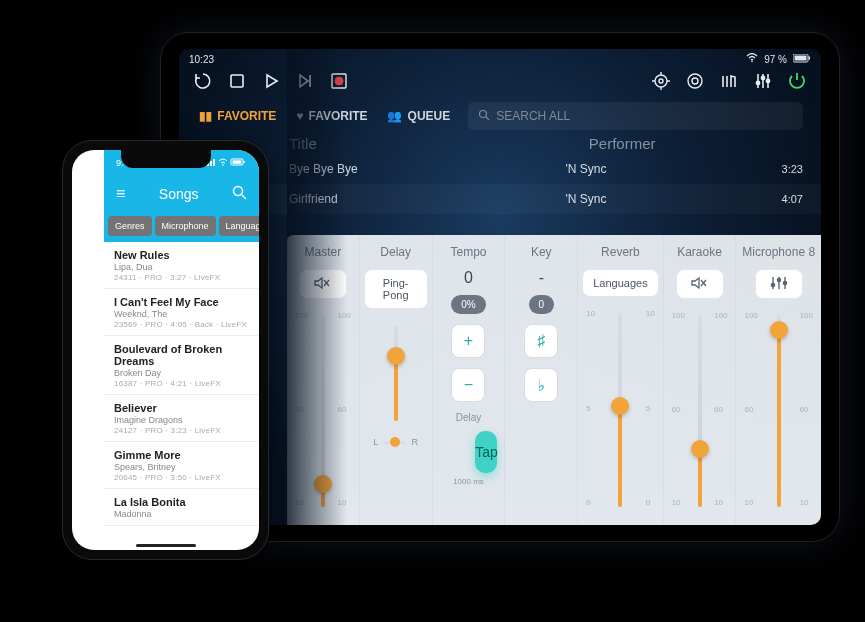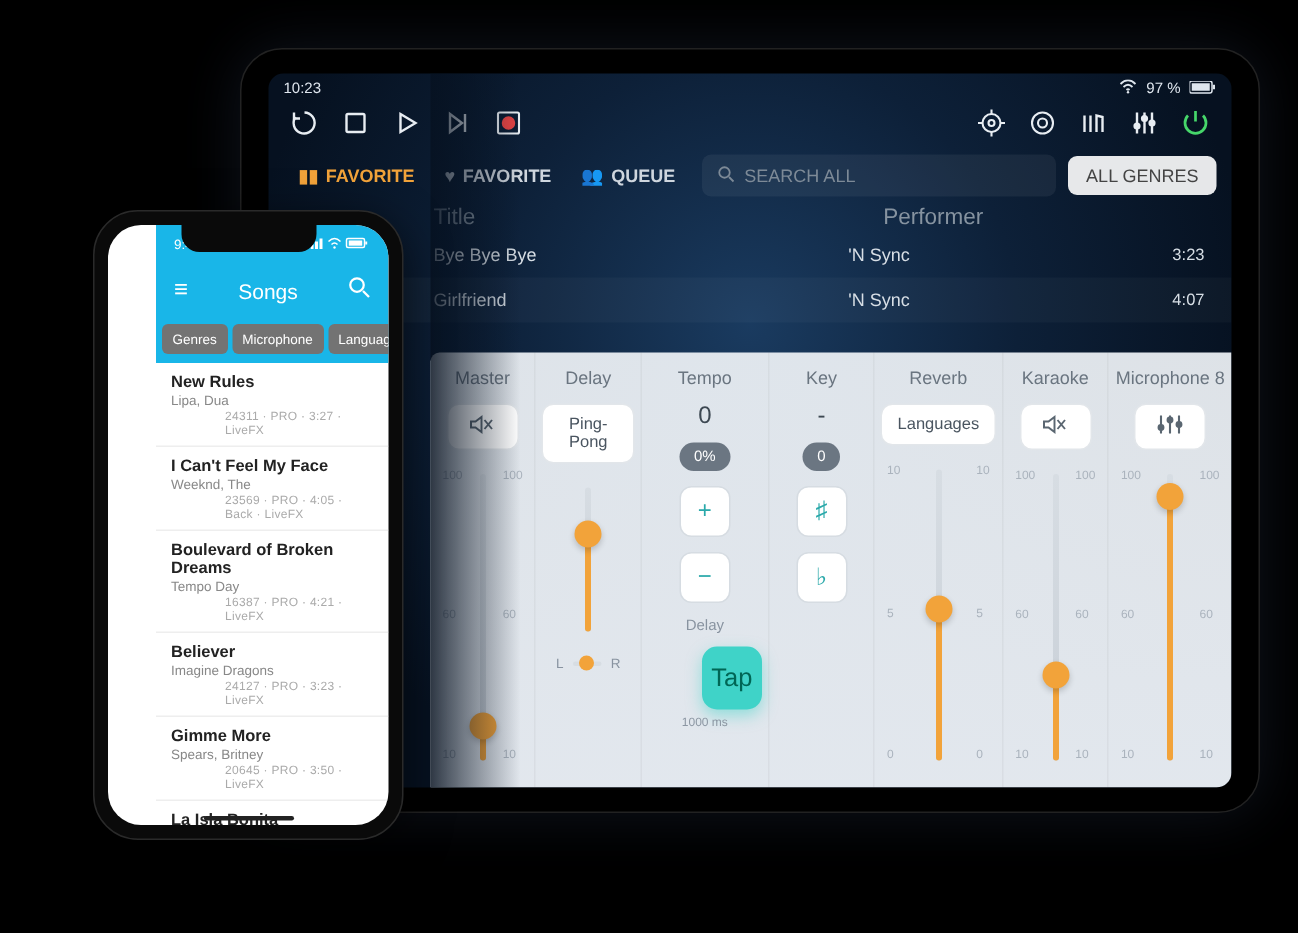--- a/index.html
+++ b/index.html
@@ -49,21 +49,21 @@
   .mhdr { font-size:12px; color:#6a7580; margin-bottom:10px; }
   .param-btn { background:#fff; border:1px solid #e2e6ea; border-radius:8px; font-size:11px; padding:7px 10px; color:#4a5560; font-weight:500; min-width:48px; text-align:center; }
   .param-btn.ic-only { padding:6px 8px; }
   .value-lg { font-size:16px; color:#3d4852; font-weight:500; margin-bottom:8px; }
   .pill { background:#6b7682; color:#fff; font-size:10px; padding:4px 10px; border-radius:11px; }
   .pillrow { display:flex; gap:6px; }
   
   .sq { width:34px; height:34px; border:1px solid #d6dce2; border-radius:8px; display:flex; align-items:center; justify-content:center; font-size:16px; color:#2aa9aa; background:#fff; }
   .sqgrid { display:flex; gap:8px; margin-top:10px; }
   .delay-lbl { font-size:10px; color:#8893a0; margin-top:10px; }
-  .tap-btn { margin-top:8px; width:40px; height:42px; background:#3fd3c8; border-radius:10px; display:flex; align-items:center; justify-content:center; font-size:17px; color:#065; box-shadow:0 4px 10px rgba(63,211,200,.5);margin-left:36px; }
+  .tap-btn { margin-top:8px; width:22px; height:42px; background:#3fd3c8; border-radius:10px; display:flex; align-items:center; justify-content:center; font-size:14px; color:#065; box-shadow:0 4px 10px rgba(63,211,200,.5);margin-left:36px; }
   .tap-sub { font-size:8px; color:#8b96a2; margin-top:4px; }
   
   .slider-wrap { flex:1; width:100%; display:flex; justify-content:center; margin-top:12px; position:relative; }
   .ticks-l, .ticks-r { position:absolute; top:0; bottom:10px; font-size:8px; color:#aab3bd; display:flex; flex-direction:column; justify-content:space-between; }
   .ticks-l { left:4px; } .ticks-r { right:4px; }
   .track { width:4px; background:linear-gradient(180deg,#d7dde3,#c8cfd7); border-radius:2px; position:relative; height:calc(100% - 14px); margin-top:4px; }
   .track .fill { position:absolute; bottom:0; width:100%; background:#f2a33a; border-radius:2px; }
   .thumb { position:absolute; left:50%; transform:translate(-50%,50%); width:18px; height:18px; background:#f2a33a; border-radius:50%; box-shadow:0 2px 4px rgba(0,0,0,.2); }
   .hpan { display:flex; align-items:center; gap:6px; margin-top:6px; font-size:9px; color:#8893a0; }
   .hpan .ht { flex:1; height:3px; background:#d7dde3; border-radius:2px; position:relative; }
@@ -89,21 +89,21 @@
   .ph-menu, .ph-search { font-size:16px; }
   
   .ph-tabs { display:flex; background:#19b6e8; padding:4px 4px 6px; gap:3px; }
   .ph-tab { font-size:9px; padding:5px 7px; border-radius:4px; background:#737373; color:#fff; white-space:nowrap; }
   .ph-tab.active { background:#fff; color:#333; }
   
   .ph-list { overflow:hidden; }
   .ph-item { padding:7px 10px 6px; border-bottom:1px solid #eee; }
   .ph-item .pt { font-size:11px; font-weight:600; color:#222; }
   .ph-item .pa { font-size:9px; color:#888; margin-top:1px; }
-  .ph-item .pm { font-size:8px; color:#aaa; margin-top:1px; letter-spacing:.2px;margin-left:36px; }
+  .ph-item .pm { font-size:8px; color:#aaa; margin-top:1px; letter-spacing:.2px; }
   
   .ph-footer { position:absolute; bottom:0; left:0; right:0; height:24px; background:rgba(250,250,250,.95); display:flex; align-items:center; justify-content:center; font-size:10px; color:#555; border-top:1px solid #e5e5e5; }
   .home-ind { position:absolute; bottom:3px; left:50%; transform:translateX(-50%); width:60px; height:3px; background:#222; border-radius:2px; }
 </style>
 </head>
 <body>
 
 <div class="ipad">
   <div class="ipad-screen">
     <div class="lfade"></div>
@@ -216,21 +216,20 @@
           <span class="ticon">👥</span>
           <span>QUEUE</span>
         </div>
       <div class="search-box">
         <span><svg width="12" height="12" viewBox="0 0 12 12">
               <circle cx="5" cy="5" r="3.5" stroke="#7d8a97" fill="none" stroke-width="1.2"></circle>
               <line x1="8" y1="8" x2="11" y2="11" stroke="#7d8a97" stroke-width="1.2"></line>
             </svg></span>
         <span>SEARCH ALL</span>
       </div>
-      <div class="genres-btn">ALL GENRES</div>
     </div>
 
     <div class="table-head">
       <div class="th-title">Title</div>
       <div class="th-perf">Performer</div>
     </div>
     <div class="songrow">
       <div class="stitle">Bye Bye Bye</div>
       <div class="sperf">'N Sync</div>
       <div class="sdur">3:23</div>
@@ -443,21 +442,21 @@
           <div class="pa">Lipa, Dua</div>
           <div class="pm">24311 · PRO · 3:27 · LiveFX</div>
         </div>
       <div class="ph-item">
           <div class="pt">I Can't Feel My Face</div>
           <div class="pa">Weeknd, The</div>
           <div class="pm">23569 · PRO · 4:05 · Back · LiveFX</div>
         </div>
       <div class="ph-item">
           <div class="pt">Boulevard of Broken Dreams</div>
-          <div class="pa">Tempo Day</div>
+          <div class="pa">Broken Day</div>
           <div class="pm">16387 · PRO · 4:21 · LiveFX</div>
         </div>
       <div class="ph-item">
           <div class="pt">Believer</div>
           <div class="pa">Imagine Dragons</div>
           <div class="pm">24127 · PRO · 3:23 · LiveFX</div>
         </div>
       <div class="ph-item">
           <div class="pt">Gimme More</div>
           <div class="pa">Spears, Britney</div>

